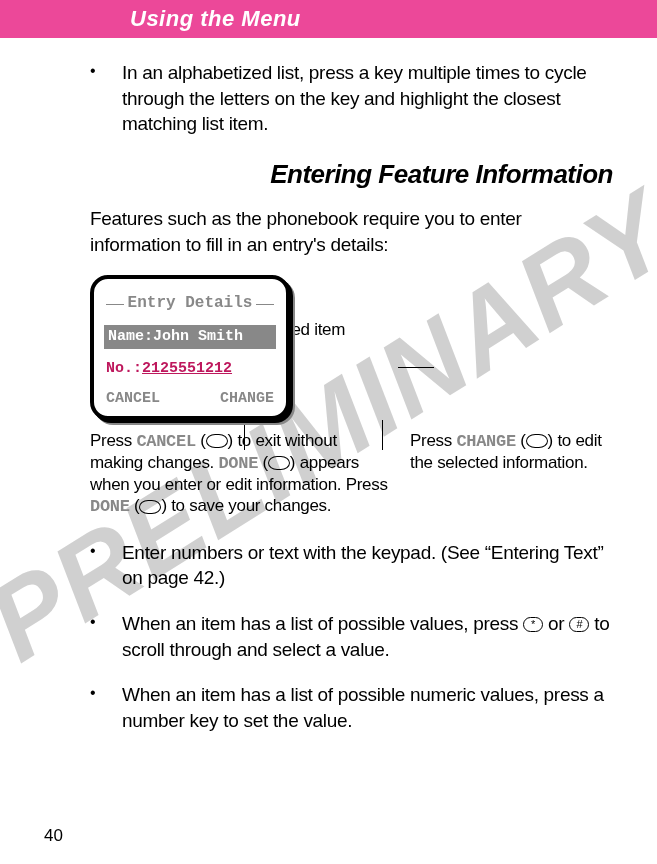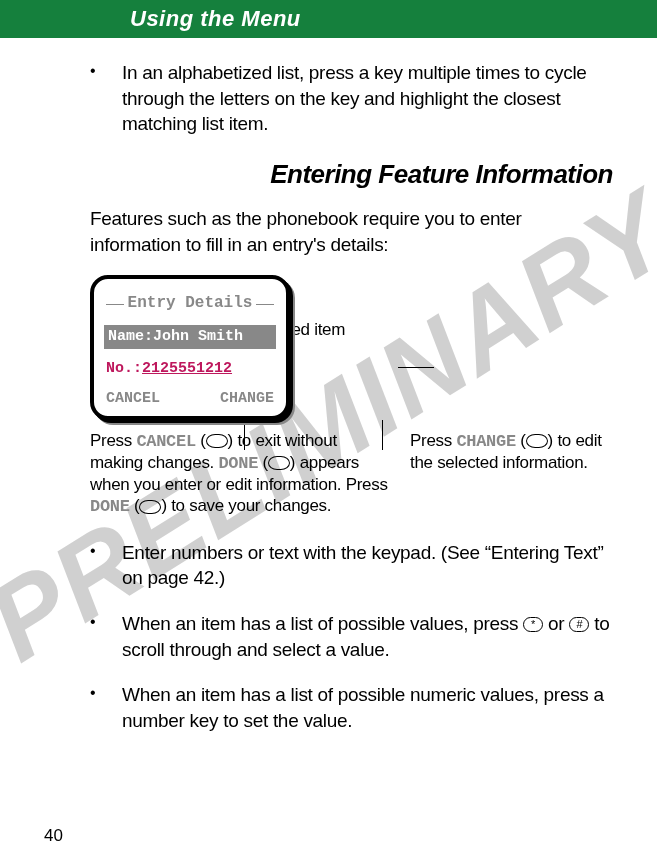--- a/index.html
+++ b/index.html
@@ -19,21 +19,21 @@
     font-weight: 800;
     font-style: italic;
     color: rgba(120,120,120,0.35);
     letter-spacing: 2px;
     user-select: none;
     pointer-events: none;
     z-index: 0;
   }
   .header-bar {
     width: 100%;
-    background: #15803d;
+    background: #ec4899;
     color: #fff;
     font-style: italic;
     font-weight: 700;
     font-size: 22px;
     padding: 6px 0 6px 130px;
     letter-spacing: 0.5px;
     position: relative;
     z-index: 2;
   }
   .page {

